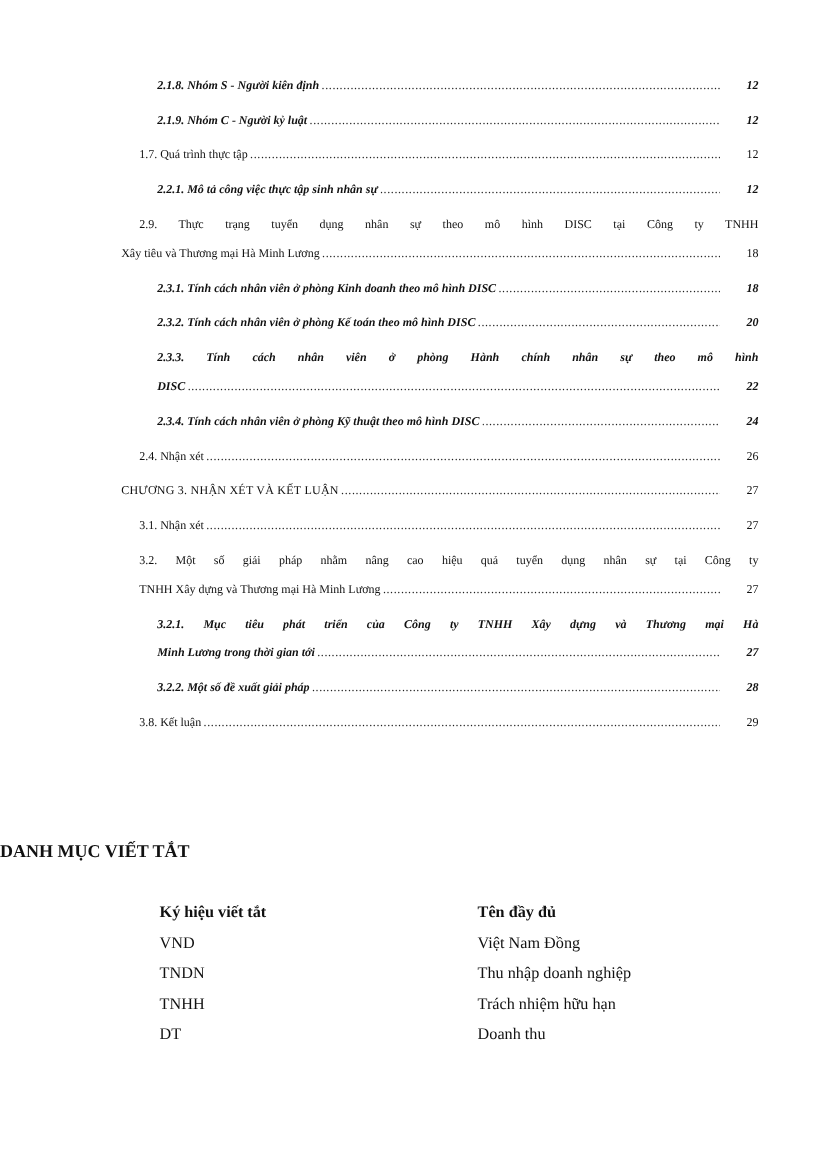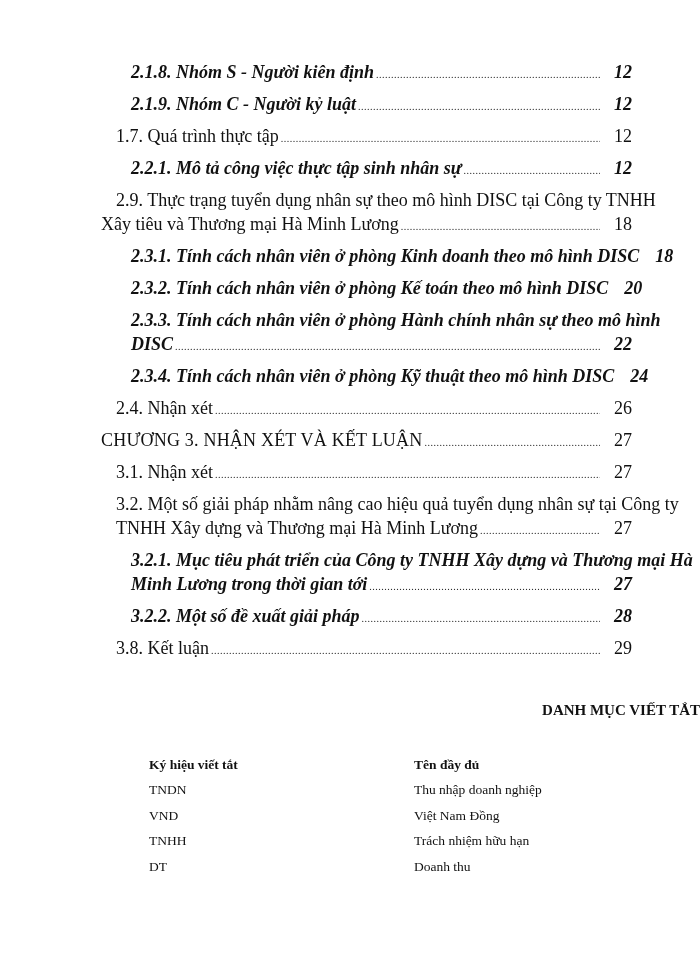--- a/index.html
+++ b/index.html
@@ -22,21 +22,21 @@
       background: #ffffff;
     }
     .toc {
       position: absolute;
       left: 100px;
       top: 60px;
       width: 532px;
     }
     .toc-entry {
       position: relative;
-      font-size: 18px;
+      font-size: 10px;
       line-height: 24px;
       margin-bottom: 5px;
     }
     .toc-entry.level-chapter { padding-left: 1px; }
     .toc-entry.level-2 { padding-left: 16px; }
     .toc-entry.level-3 { padding-left: 31px; }
     .toc-entry.italic .entry-text,
     .toc-entry.italic .page-num {
       font-style: italic;
       font-weight: bold;
@@ -79,36 +79,35 @@
     }
     .upper {
       text-transform: none;
       letter-spacing: 0.2px;
     }
 
     .abbr-title {
       position: absolute;
       left: 0; width: 700px;
       top: 702px;
-      text-align: right;
+      text-align: left;
       font-weight: bold;
       font-size: 15px;
     }
     .abbr-table {
       position: absolute;
       left: 133px;
       top: 752px;
       width: 420px;
       font-size: 13.5px;
     }
     .abbr-row {
       display: flex;
       height: 25.5px;
-      align-items: center;
-      margin-left: 16px;
+      align-items: flex-start;
     }
     .abbr-col1 { width: 265px; }
     .abbr-col2 { flex: 1; }
     .abbr-row.head { font-weight: bold; }
   </style>
 </head>
 <body>
 
 <div class="page">
 
@@ -250,28 +249,28 @@
   </div>
 
   <div class="abbr-title">DANH MỤC VIẾT TẮT</div>
 
   <div class="abbr-table">
     <div class="abbr-row head">
       <span class="abbr-col1">Ký hiệu viết tắt</span>
       <span class="abbr-col2">Tên đầy đủ</span>
     </div>
     <div class="abbr-row">
+      <span class="abbr-col1">VND</span>
+      <span class="abbr-col2">Việt Nam Đồng</span>
+    </div>
+    <div class="abbr-row">
       <span class="abbr-col1">TNDN</span>
       <span class="abbr-col2">Thu nhập doanh nghiệp</span>
     </div>
     <div class="abbr-row">
-      <span class="abbr-col1">VND</span>
-      <span class="abbr-col2">Việt Nam Đồng</span>
-    </div>
-    <div class="abbr-row">
       <span class="abbr-col1">TNHH</span>
       <span class="abbr-col2">Trách nhiệm hữu hạn</span>
     </div>
     <div class="abbr-row">
       <span class="abbr-col1">DT</span>
       <span class="abbr-col2">Doanh thu</span>
     </div>
   </div>
 
 </div>

